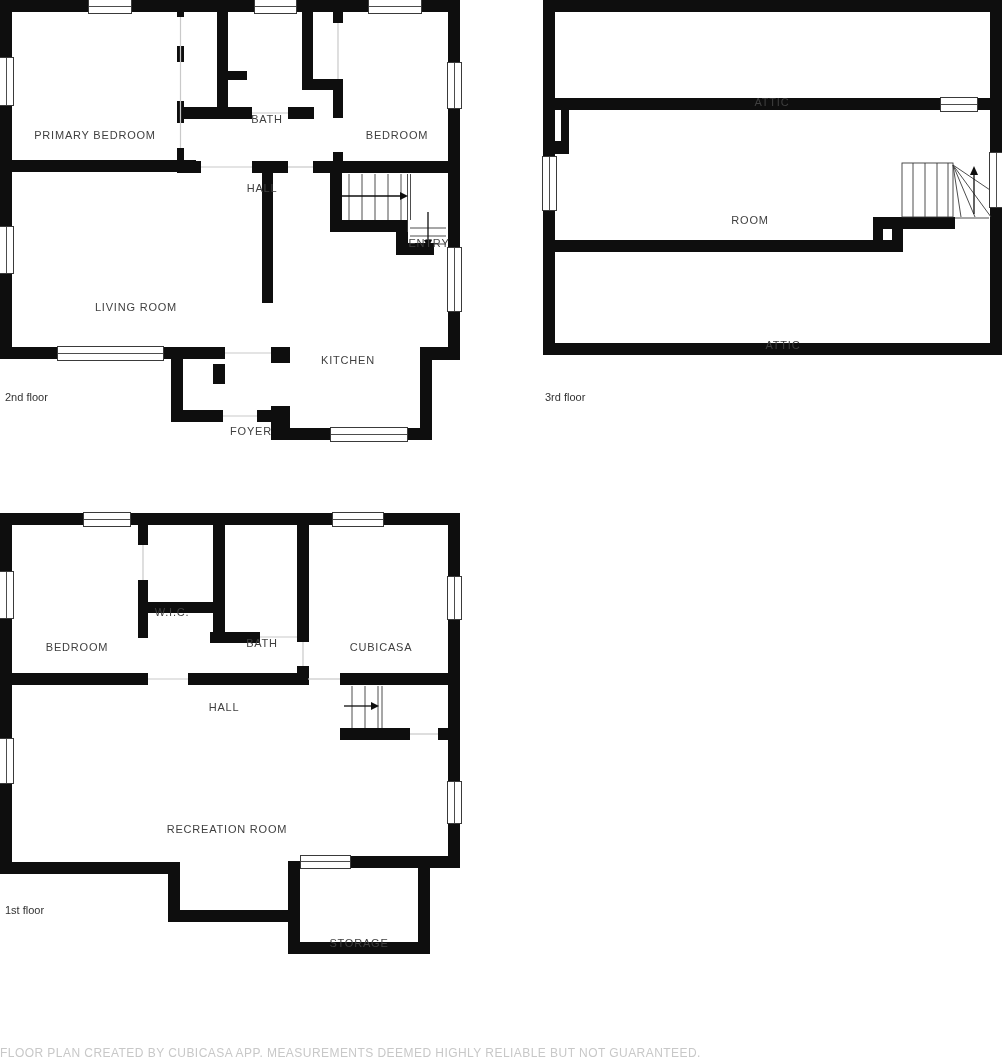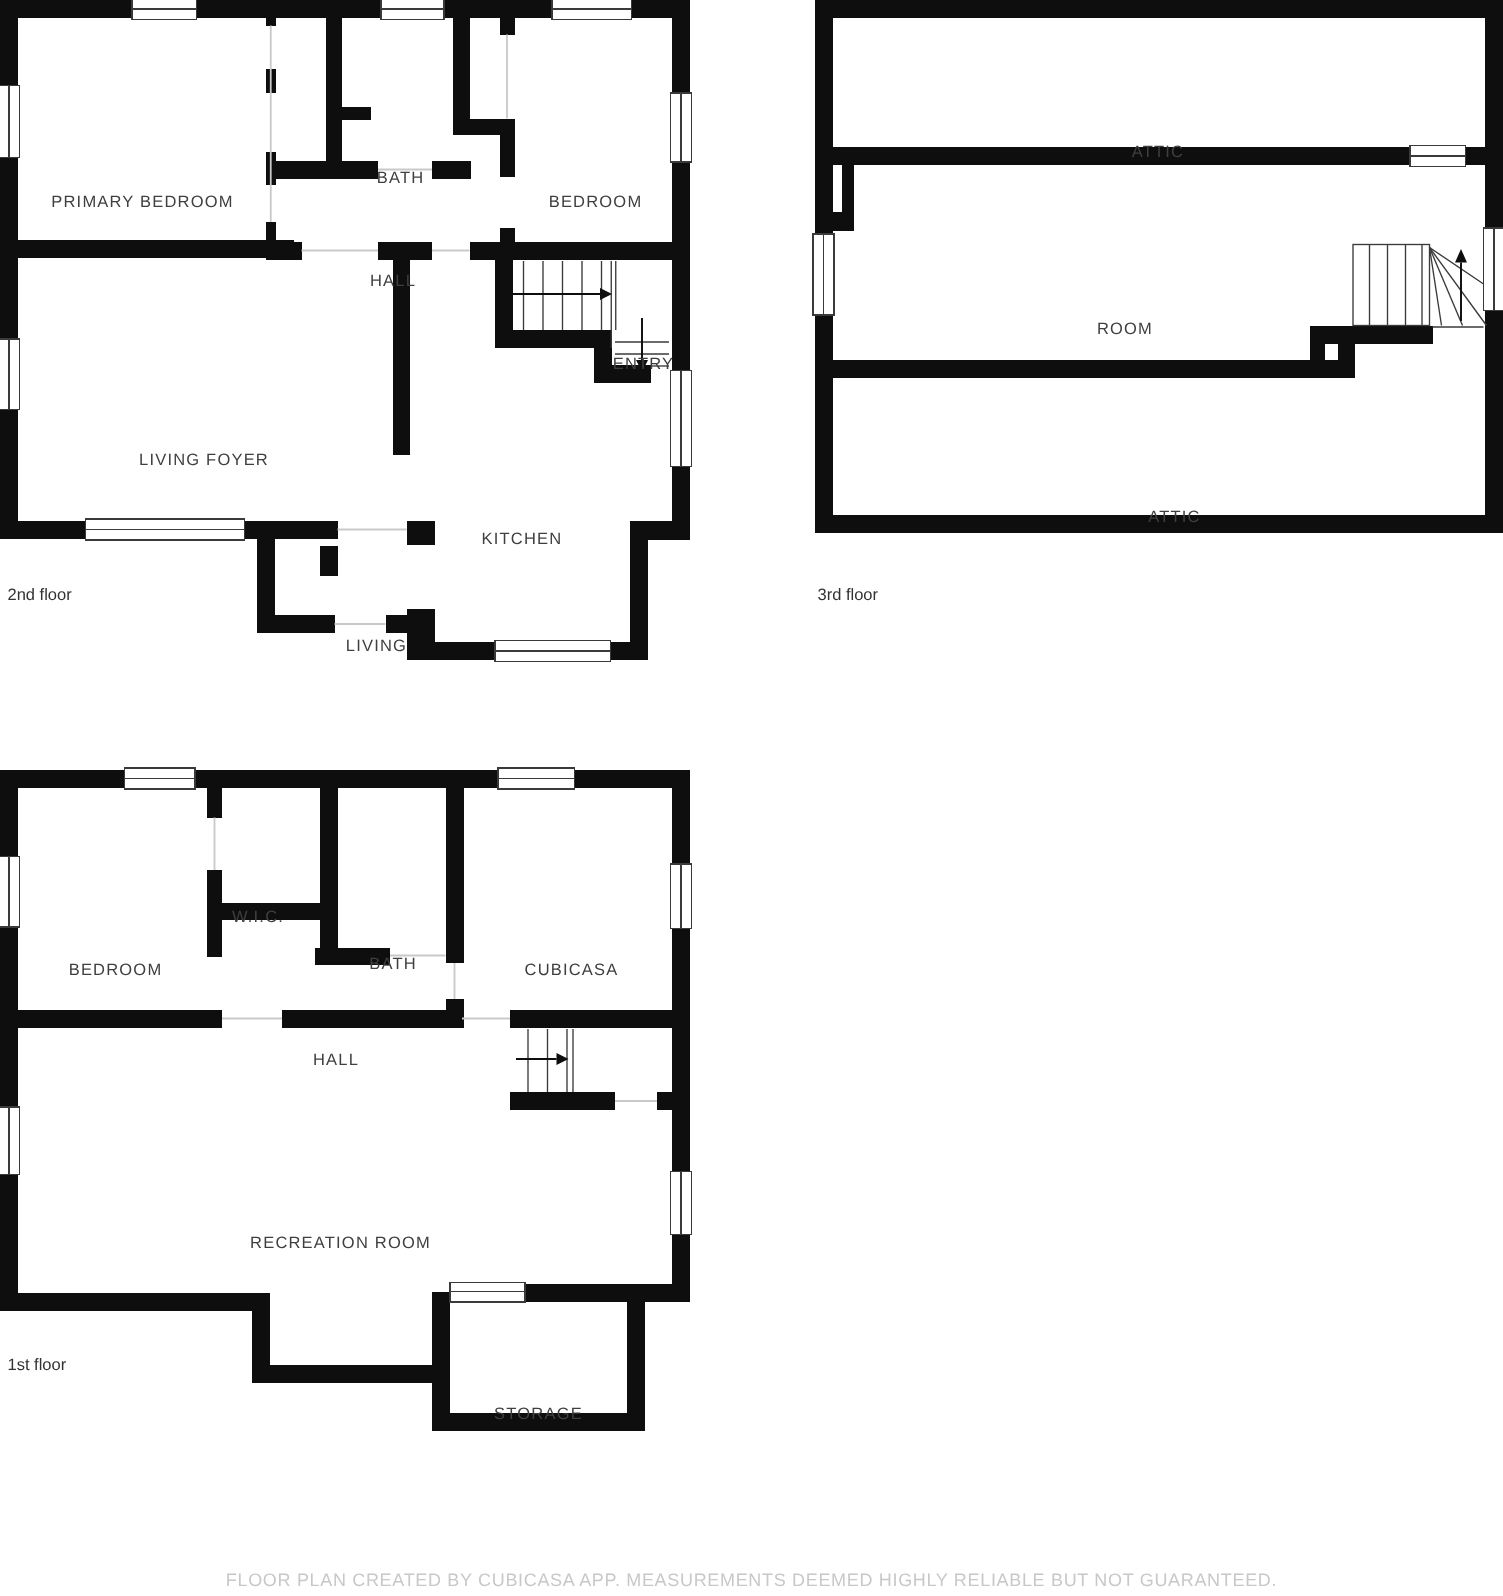--- a/index.html
+++ b/index.html
@@ -15,21 +15,21 @@
   .thin{fill:none;stroke:var(--line);stroke-width:0.9;shape-rendering:auto;}
   .tread{stroke:var(--line);stroke-width:0.9;shape-rendering:auto;}
   .door{stroke:var(--door-line);stroke-width:1.2;shape-rendering:auto;}
   .winbox{fill:#fff;stroke:var(--line);stroke-width:1;}
   .winline{stroke:var(--line);stroke-width:0.9;}
   .arrowline{stroke:var(--wall);stroke-width:1.3;fill:none;shape-rendering:auto;}
   .arrowhead{fill:var(--wall);shape-rendering:auto;}
   .room-label{position:absolute;transform:translate(-50%,-50%);font-size:11px;line-height:1.1;
               letter-spacing:0.8px;color:var(--room-label);white-space:nowrap;margin-top:40px;}
   .floor-caption{position:absolute;font-size:11px;color:var(--floor-label);white-space:nowrap;}
-  .disclaimer{position:absolute;left:0;right:0;top:1046px;text-align:center;font-size:12px;
+  .disclaimer{position:absolute;left:0;right:0;top:1046px;text-align:left;font-size:12px;
               letter-spacing:0.45px;color:var(--disclaimer);white-space:nowrap;}
 </style>
 </head>
 <body>
 
 <div class="canvas">
 
   <div class="floor" style="left:0;top:0;width:470px;height:455px">
     <svg width="470" height="455" viewBox="0 0 470 455">
       <g class="wall">
@@ -137,23 +137,23 @@
             <rect class="winbox" x="330" y="427" width="77" height="14"></rect>
             <line class="winline" x1="330" y1="434" x2="407" y2="434"></line>
           </g>
       </g>
     </svg>
     <span class="room-label" style="left:95px;top:95px">PRIMARY BEDROOM</span>
     <span class="room-label" style="left:267px;top:79px">BATH</span>
     <span class="room-label" style="left:397px;top:95px">BEDROOM</span>
     <span class="room-label" style="left:262px;top:148px">HALL</span>
     <span class="room-label" style="left:429px;top:203px">ENTRY</span>
-    <span class="room-label" style="left:136px;top:267px">LIVING FOYER</span>
+    <span class="room-label" style="left:136px;top:267px">LIVING ROOM</span>
     <span class="room-label" style="left:348px;top:320px">KITCHEN</span>
-    <span class="room-label" style="left:251px;top:391px">LIVING</span>
+    <span class="room-label" style="left:251px;top:391px">FOYER</span>
   </div>
   <span class="floor-caption" style="left:5px;top:391px">2nd floor</span>
 
   <div class="floor" style="left:533px;top:0;width:470px;height:365px">
     <svg width="470" height="365" viewBox="0 0 470 365">
       <g class="wall">
         <rect x="10" y="0" width="459" height="12"></rect>
         <rect x="10" y="0" width="12" height="355"></rect>
         <rect x="10" y="343" width="459" height="12"></rect>
         <rect x="457" y="0" width="12" height="355"></rect>

